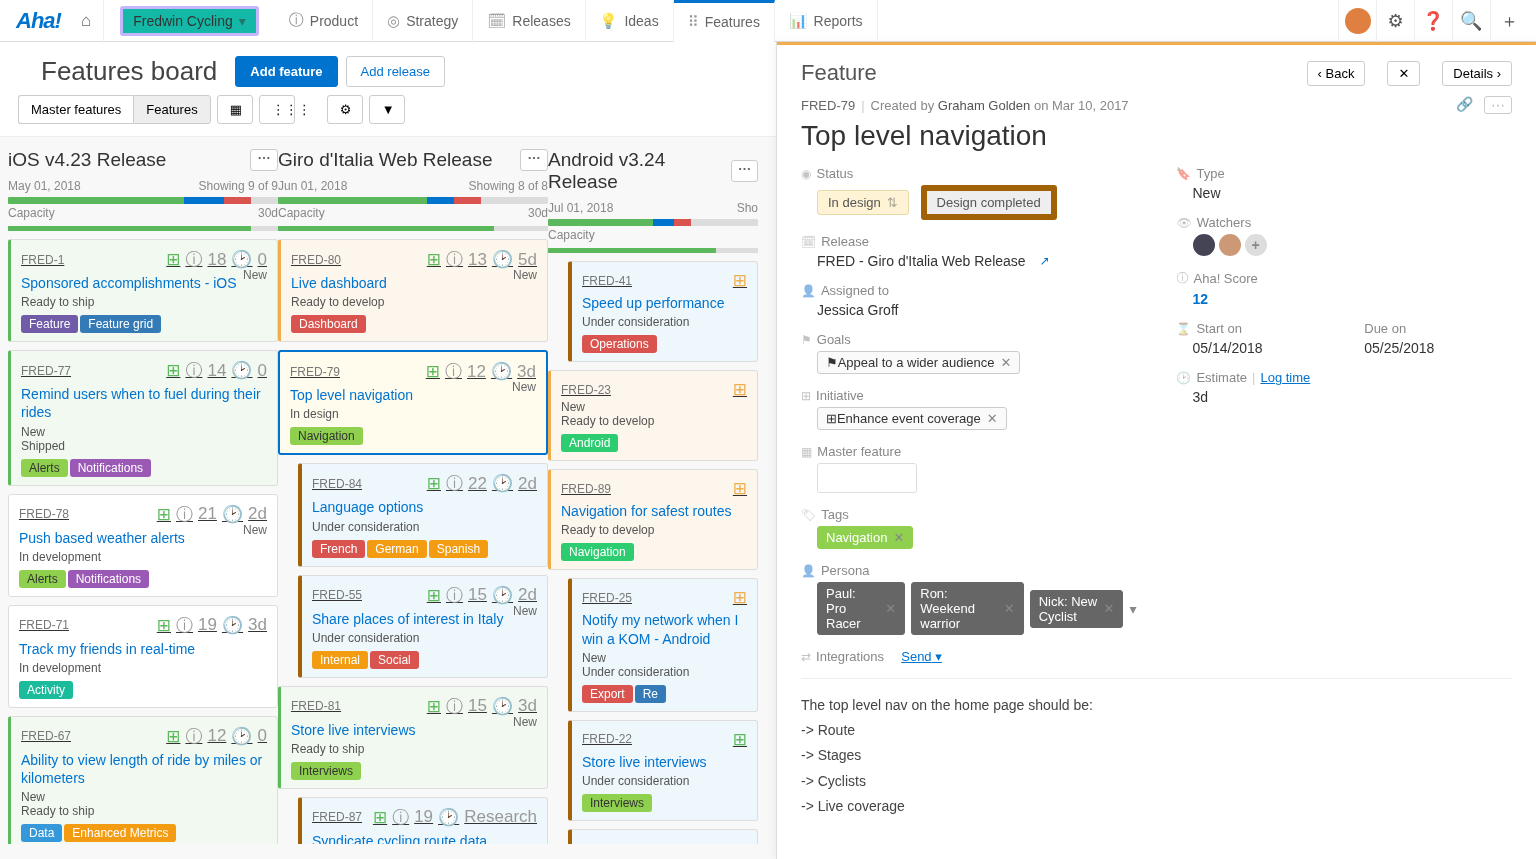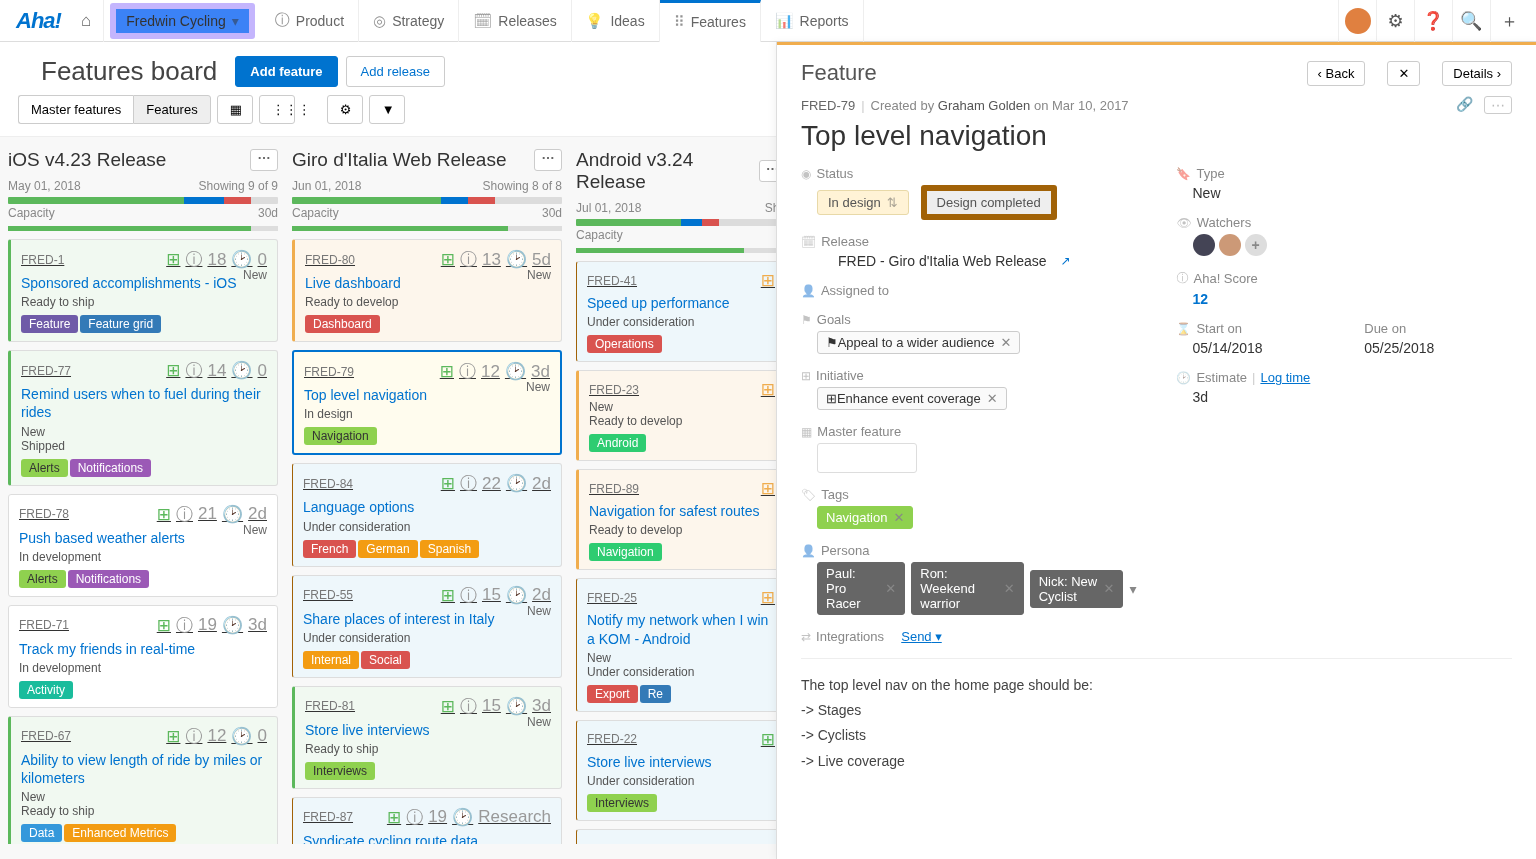--- a/index.html
+++ b/index.html
@@ -3,58 +3,58 @@
 <meta charset="utf-8">
 <style>
   * { box-sizing: border-box; margin: 0; padding: 0; }
   body { font-family: -apple-system, BlinkMacSystemFont, "Segoe UI", Arial, sans-serif; font-size: 13px; color: #333; background: #f8f8f8; width: 1536px; height: 859px; overflow: hidden; position: relative; }
   .topnav { height: 42px; background: #fff; border-bottom: 1px solid #ddd; display: flex; align-items: center; padding: 0 8px; }
   .logo { font-weight: 900; font-size: 22px; color: #0073cf; font-style: italic; margin: 0 8px; letter-spacing: -1px; }
   .nav-item { display: flex; align-items: center; padding: 0 14px; height: 42px; color: #666; cursor: pointer; font-size: 14px; border-right: 1px solid #eee; }
   .nav-item.home { padding: 0 12px; font-size: 17px; }
   .nav-item.active { border-top: 3px solid #0073cf; background: #fff; }
   .nav-item .ic { margin-right: 6px; font-size: 15px; opacity: .7; }
-  .dropdown-pill { border: 6px solid #c4b5fd; border-radius: 3px; padding: 4px 10px; background: #3b82f6; display: flex; align-items: center; font-size: 14px; margin: 0 6px; }
+  .dropdown-pill { border: 3px solid #c4b5fd; border-radius: 3px; padding: 4px 10px; background: #14b8a6; display: flex; align-items: center; font-size: 14px; margin: 0 16px; }
   .nav-right { margin-left: auto; display: flex; align-items: center; }
   .nav-right .ibtn { width: 38px; height: 42px; display: flex; align-items: center; justify-content: center; font-size: 18px; color: #555; cursor: pointer; border-left: 1px solid #eee; }
   .avatar { width: 26px; height: 26px; border-radius: 50%; background: #e08040; display: inline-block; }
 
   .subhead { display: flex; align-items: center; padding: 14px 18px 8px; background: #fff; }
   .subhead h1 { font-size: 26px; font-weight: 400; color: #444; margin-right: 18px; margin-left: 23px; }
   .btn { border: 1px solid #ccc; border-radius: 3px; background: #fff; padding: 7px 14px; font-size: 13px; cursor: pointer; }
   .btn.primary { background: #0073cf; color: #fff; border-color: #0073cf; font-weight: 600; }
   .btn.link { color: #0073cf; }
   .toolbar { display: flex; align-items: center; padding: 0 18px 12px; background: #fff; border-bottom: 1px solid #eee; gap: 6px; }
   .toolbar .btn { padding: 6px 12px; }
   .toolbar .group0 { display: flex; }
   .group0 .btn:first-child { border-radius: 3px 0 0 3px; border-right: none; }
   .group0 .btn:last-child { border-radius: 0 3px 3px 0; background: #eee; }
   .icon-btn { width: 36px; text-align: center; }
 
-  .board { display: flex; padding: 12px 8px; gap: 14px; background: #f8f8f8; height: calc(100% - 140px); overflow: hidden; }
+  .board { display: flex; padding: 12px 8px; background: #f8f8f8; height: calc(100% - 140px); overflow: hidden; }
   .column { width: 270px; flex-shrink: 0; display: flex; flex-direction: column; }
   .column.cut { width: 210px; }
   .col-header { display: flex; align-items: center; justify-content: space-between; }
   .col-title { font-size: 19px; color: #333; font-weight: 400; }
   .more-btn { border: 1px solid #ccc; border-radius: 3px; width: 28px; height: 22px; text-align: center; line-height: 16px; font-weight: 700; color: #666; background: #fff; cursor: pointer; }
   .col-meta { display: flex; justify-content: space-between; color: #888; font-size: 12px; margin: 8px 0 4px; }
   .progress { height: 7px; display: flex; border-radius: 1px; overflow: hidden; margin-bottom: 2px; }
   .pg-green { background: #5cb85c; }
   .pg-blue { background: #0073cf; }
   .pg-red { background: #d9534f; }
   .pg-gray { background: #dcdcdc; }
   .cap-row { display: flex; justify-content: space-between; color: #888; font-size: 12px; margin-bottom: 6px; }
   .cap-bar { height: 5px; background: linear-gradient(to right, #5cb85c 90%, #ddd 90%); margin-bottom: 8px; }
   .cap-bar.g2 { background: linear-gradient(to right, #5cb85c 80%, #ddd 80%); }
 
   .cards { overflow-y: auto; flex: 1; }
   .card { border: 1px solid #ddd; border-radius: 3px; padding: 8px 10px; margin-bottom: 8px; background: #fff; position: relative; }
   .card.green { border-left: 3px solid #5cb85c; background: #f1f9f1; }
   .card.orange { border-left: 3px solid #f0ad4e; background: #fdf6ec; }
-  .card.blue { border-left: 1px solid #a16207; background: #eef7fb; }
+  .card.blue { border-left: 4px solid #a16207; background: #eef7fb; margin-left: 20px; }
   .card.yellow { border-left: 3px solid #ffd24d; background: #fffcee; }
   .card.selected { border: 2px solid #0073cf; }
   .card-top { display: flex; justify-content: space-between; align-items: center; font-size: 12px; text-decoration: underline; }
   .card-id { color: #777; }
   .card-icons { color: #999; display: flex; gap: 5px; align-items: center; font-size: 17px; }
   .ic-info::before { content: "\24D8"; }
   .ic-clock::before { content: "\1F551"; }
   .ic-tree { color: #5cb85c; }
   .ic-tree::before { content: "\229E"; }
   .ic-org { color: #f0ad4e; }
@@ -97,21 +97,21 @@
   .status-chip { display: inline-flex; align-items: center; background: #fff3d6; border: 1px solid #e8d9a8; padding: 4px 10px; border-radius: 3px; font-size: 13px; color: #555; }
   .status-chip .caret { margin-left: 6px; opacity: .5; }
   .status-btn2 { display: inline-block; background: #eee; border: 6px solid #a16207; padding: 4px 10px; border-radius: 3px; margin-left: 8px; font-size: 13px; color: #555; }
   .watchers { display: flex; gap: 4px; align-items: center; }
   .watcher { width: 22px; height: 22px; border-radius: 50%; background: #888; display: inline-block; }
   .watcher.add { background: #ddd; color: #888; text-align: center; line-height: 22px; font-weight: 700; }
   .desc { color: #444; font-size: 14px; line-height: 1.8; margin-top: 10px; border-top: 1px solid #eee; padding-top: 14px; }
   .two-col { display: flex; gap: 40px; }
   .two-col > div { flex: 1; }
   .empty-box { border: 1px solid #ddd; border-radius: 3px; width: 100px; height: 30px; }
-  .release-link{ color:#0073cf; text-decoration:none; font-size:14px; display:inline-flex; align-items:center; gap:8px;margin-left:21px;}
+  .release-link{ color:#0073cf; text-decoration:none; font-size:14px; display:inline-flex; align-items:center; gap:8px;}
   .release-link .ext{ color:#0073cf; font-size:12px; margin-left:6px;}
 </style>
 </head>
 <body>
 
 <div class="topnav">
   <span class="logo"><span>Aha!</span></span>
   <div class="nav-item home">⌂</div>
   <div class="dropdown-pill">
       <span>Fredwin Cycling</span> 
@@ -513,20 +513,21 @@
         <div class="field-val"><a href="#" class="release-link">
               <span style="color:#333">FRED - Giro d'Italia Web Release</span>
               <span class="ext">↗</span>
             </a></div>
       </div>
       <div class="field" style="margin-top:14px">
         <div class="field-label">
             <span class="fi">👤</span>
             <span>Assigned to</span>
           </div>
+        <div class="field-val">Jessica Groff</div>
       </div>
       <div class="field" style="margin-top:14px">
         <div class="field-label">
             <span class="fi">⚑</span>
             <span>Goals</span>
           </div>
         <div class="field-val"><span class="chip">⚑ <span>Appeal to a wider audience</span><span class="x">✕</span></span></div>
       </div>
       <div class="field" style="margin-top:14px">
         <div class="field-label">
@@ -619,17 +620,18 @@
             <span style="color:#ccc">|</span> 
             <a href="#" style="color:#0073cf">Log time</a>
           </div>
         <div class="field-val">3d</div>
       </div>
     </div>
   </div>
 
   <div class="desc" id="desc">
       <div>The top level nav on the home page should be:</div>
+      <div>-&gt; Route</div>
       <div>-&gt; Stages</div>
       <div>-&gt; Cyclists</div>
       <div>-&gt; Live coverage</div>
     </div>
 </div>
 
 </body></html>

